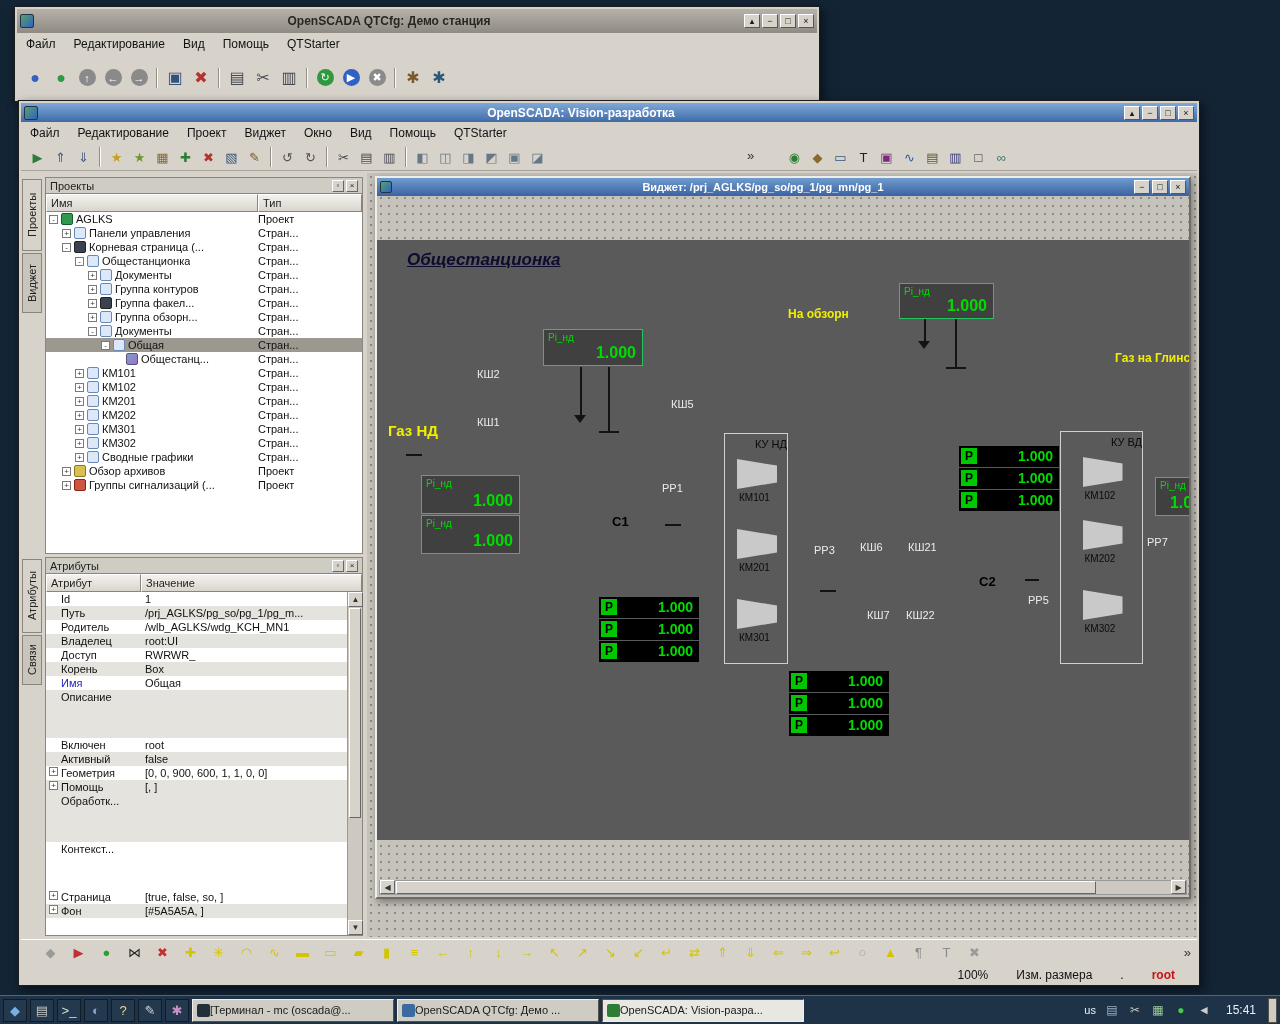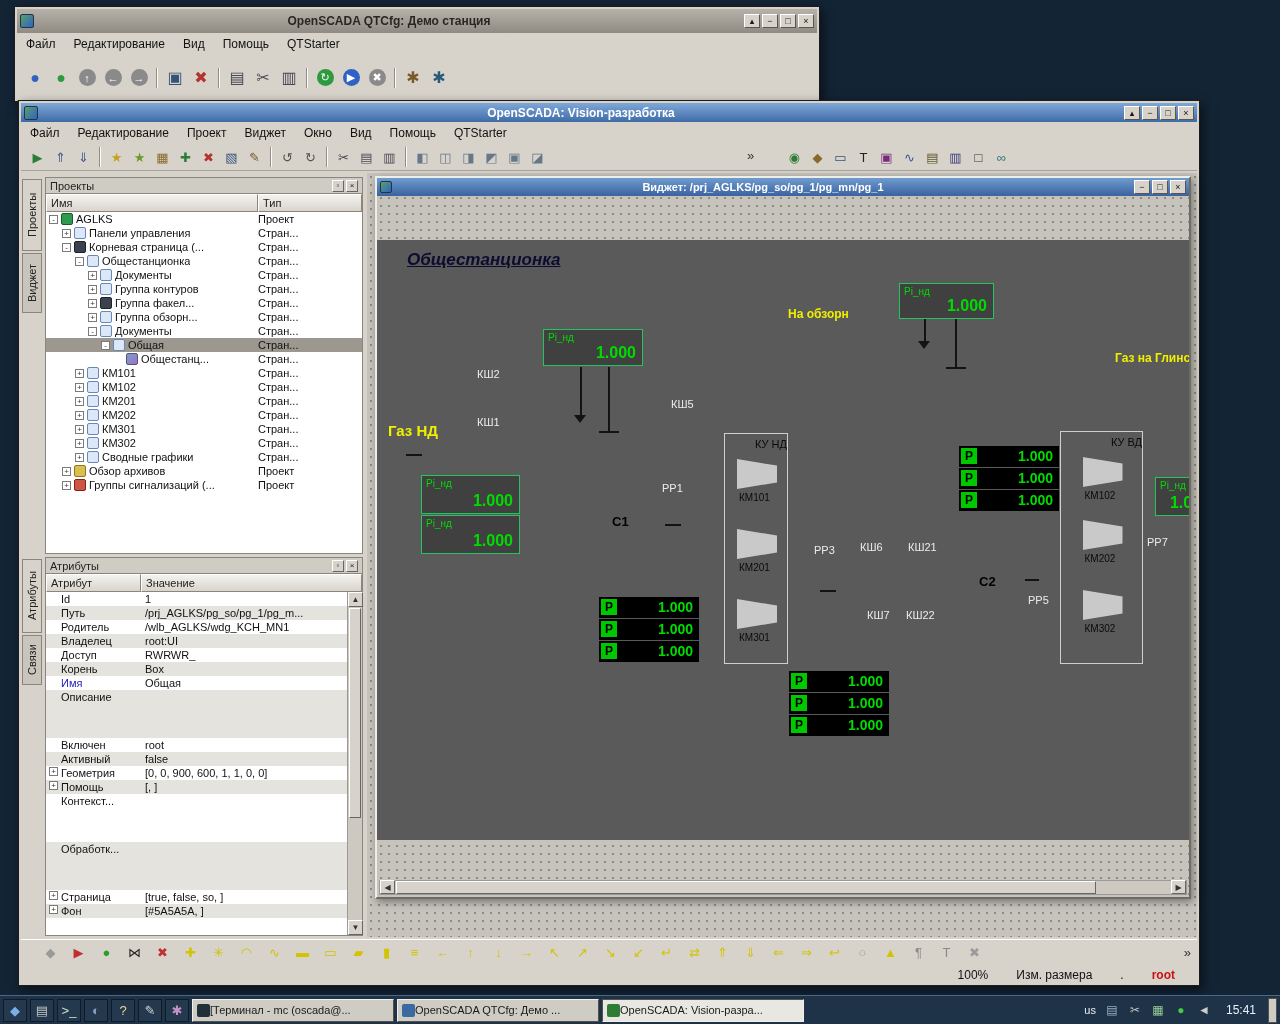--- a/index.html
+++ b/index.html
@@ -574,31 +574,31 @@
             </div>
             <div class="acell-v">[0, 0, 900, 600, 1, 1, 0, 0]</div>
           </div>
           <div class="attr-row" style="height: 14px; background: rgb(229, 227, 221);">
             <div class="acell-n">
               <span class="expander">+</span>
               <span>Помощь</span>
             </div>
             <div class="acell-v">[, ]</div>
           </div>
+          <div class="attr-row" style="height: 48px; background: rgb(229, 227, 221);">
+            <div class="acell-n">
+              <span class="expander none"></span>
+              <span>Обработк...</span>
+            </div>
+            <div class="acell-v"></div>
+          </div>
           <div class="attr-row" style="height: 48px; background: rgb(255, 255, 255);">
             <div class="acell-n">
               <span class="expander none"></span>
               <span>Контекст...</span>
-            </div>
-            <div class="acell-v"></div>
-          </div>
-          <div class="attr-row" style="height: 48px; background: rgb(229, 227, 221);">
-            <div class="acell-n">
-              <span class="expander none"></span>
-              <span>Обработк...</span>
             </div>
             <div class="acell-v"></div>
           </div>
           <div class="attr-row" style="height: 14px; background: rgb(255, 255, 255);">
             <div class="acell-n">
               <span class="expander">+</span>
               <span>Страница</span>
             </div>
             <div class="acell-v">[true, false, so, ]</div>
           </div>

